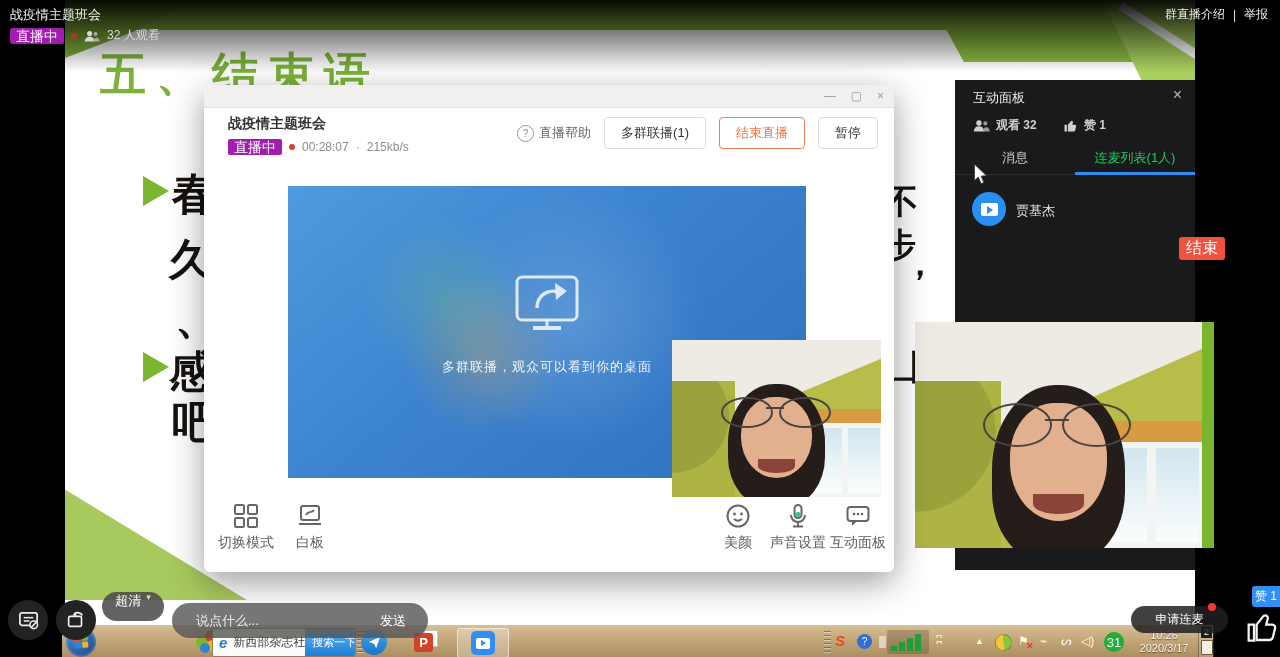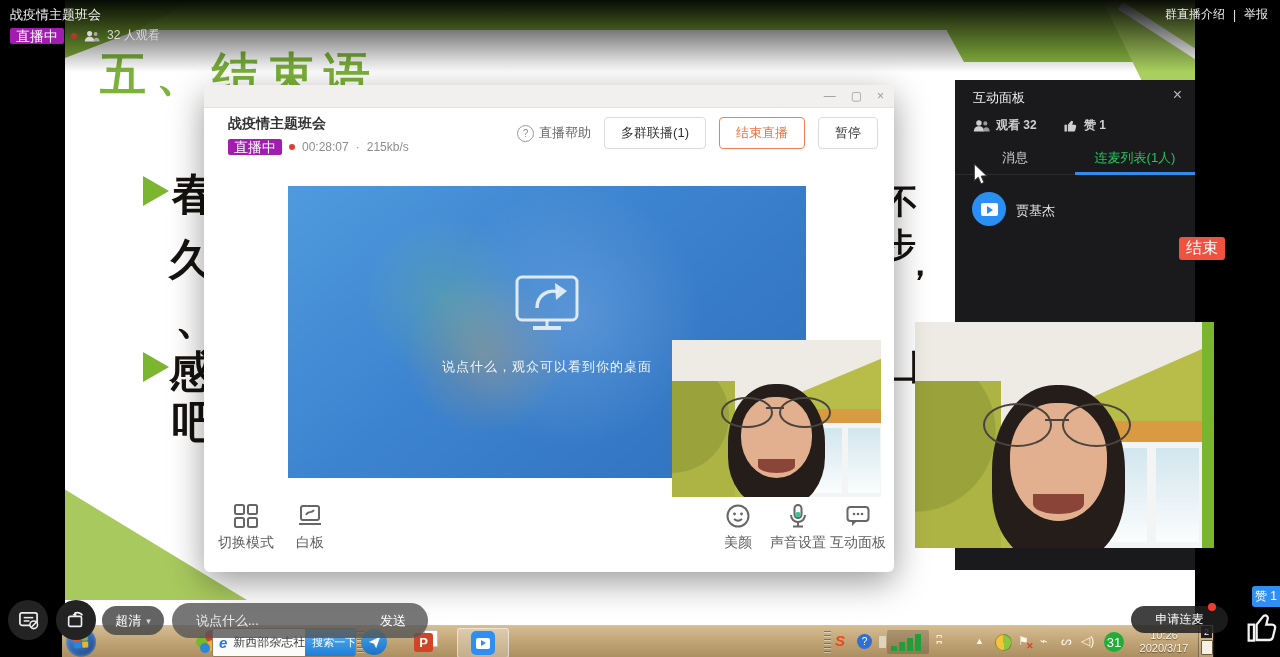--- a/index.html
+++ b/index.html
@@ -193,22 +193,22 @@
       background:rgba(255,255,255,.12);border-left:1px solid rgba(0,0,0,.35);}
   .doc-ico{position:absolute;left:2px;top:14px;width:10px;height:13px;background:#f4f0e4;
       border:1px solid #6b5a3c;border-radius:1px;}
   .badge-2{position:absolute;left:2px;top:0;background:#1d1d1d;color:#fff;font-size:9px;
       padding:0 3px;line-height:12px;}
 
   
   .circ-btn{width:40px;height:40px;border-radius:50%;background:#232323;z-index:40;
       display:flex;align-items:center;justify-content:center;}
   #circ1{left:8px;top:600px;} #circ2{left:56px;top:600px;}
-  #quality-pill{left:102px;top:606px;width:62px;height:29px;border-radius:15px;z-index:40;
-      background:rgba(72,72,72,.85);display:flex;align-items:center;justify-content:center;gap:5px;
+  #quality-pill{left:102px;top:592px;width:62px;height:29px;border-radius:15px;z-index:40;
+      background:rgba(72,72,72,.85);display:flex;align-items:flex-start;justify-content:center;gap:5px;
       color:#fff;font-size:13px;}
   #quality-pill .caret{font-size:9px;color:#d6d6d6;}
   #chat-pill{left:172px;top:603px;width:256px;height:35px;border-radius:18px;z-index:40;
       background:rgba(84,84,84,.8);display:flex;align-items:center;}
   #chat-ph{margin-left:24px;color:#ececec;font-size:13px;flex:1;}
   #chat-send{margin-right:22px;color:#fff;font-size:13px;}
   #apply-pill{left:1131px;top:606px;width:97px;height:27px;border-radius:14px;z-index:41;
       background:rgba(32,32,32,.85);color:#fff;font-size:12px;
       display:flex;align-items:center;justify-content:center;}
   #apply-dot{left:1208px;top:603px;width:8px;height:8px;border-radius:50%;background:#f03b30;z-index:42;}
@@ -290,21 +290,21 @@
     </div>
 
     <div id="video">
       <svg id="share-icon" width="66" height="58" viewBox="0 0 66 58">
         <rect x="3" y="3" width="60" height="43" rx="5" fill="none" stroke="#e8f1fa" stroke-width="3" opacity="0.92"></rect>
         <path d="M23 34 C23 21 34 15 44 18" fill="none" stroke="#e8f1fa" stroke-width="3.4" opacity="0.92"></path>
         <path d="M41 9 L53 17 L42 26 Z" fill="#e8f1fa" opacity="0.92"></path>
         <line x1="33" y1="46" x2="33" y2="52" stroke="#e8f1fa" stroke-width="3" opacity="0.92"></line>
         <line x1="19" y1="54" x2="47" y2="54" stroke="#e8f1fa" stroke-width="4" opacity="0.92"></line>
       </svg>
-      <div id="share-msg">说点什么，观众可以看到你的桌面</div>
+      <div id="share-msg">多群联播，观众可以看到你的桌面</div>
     </div>
 
     <div id="webcam-sm" class="webcam">
       <div class="wc-ceiling"></div>
       <div class="wc-wall-shade"></div>
       <div class="wc-rail"></div>
       <div class="wc-window">
         <div class="wc-pane p1"></div>
           <div class="wc-pane p2"></div>
       </div>

